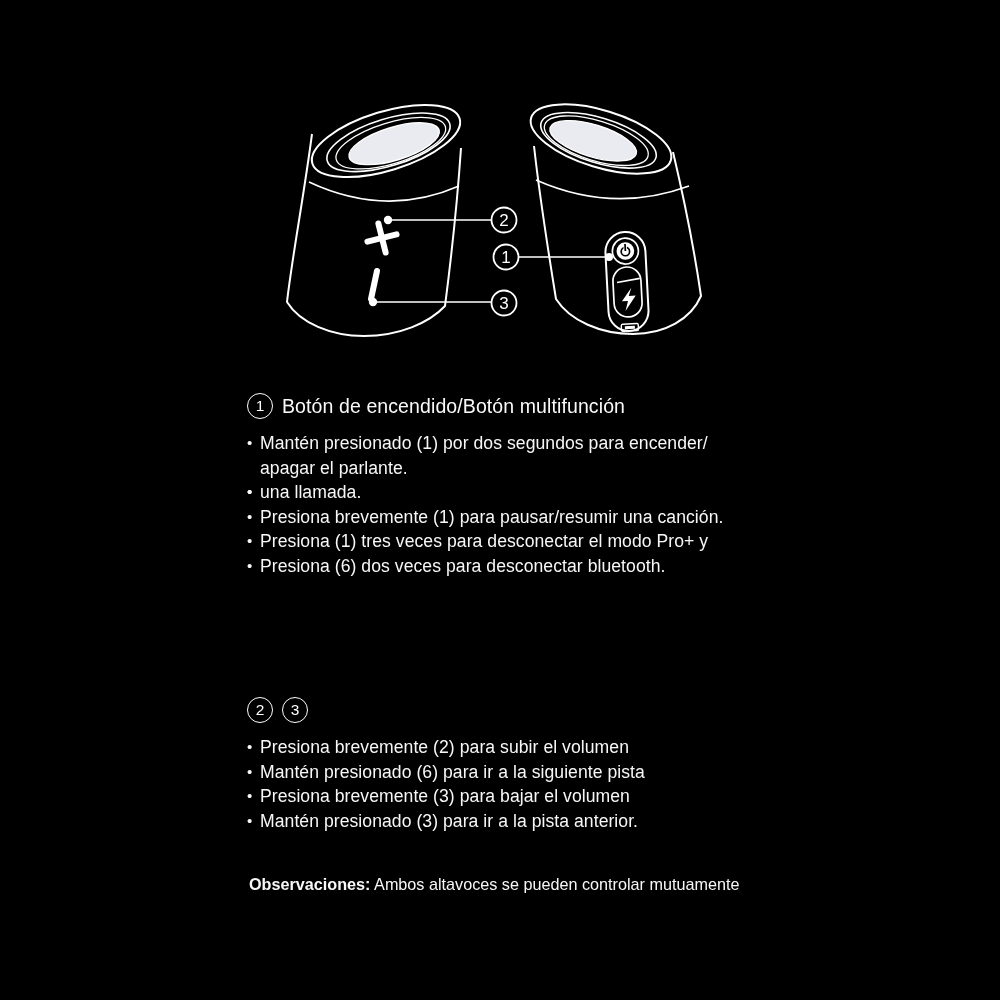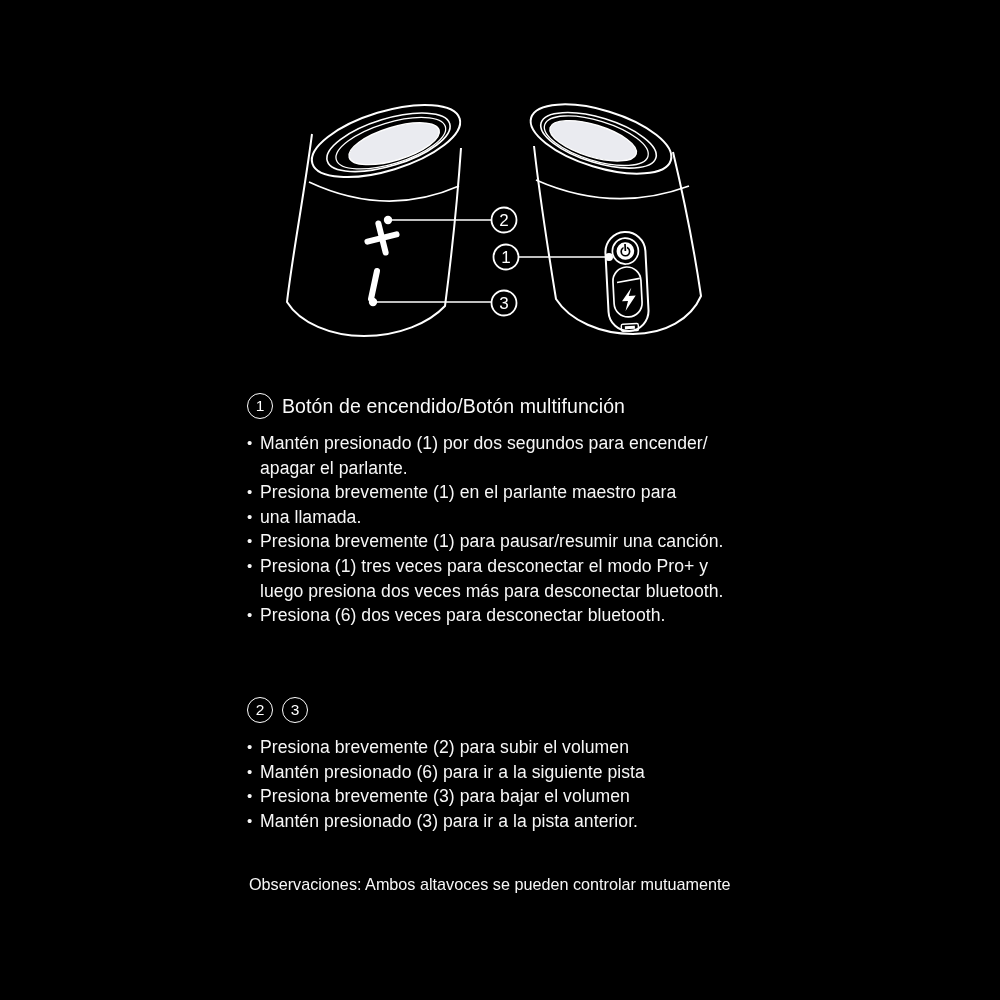--- a/index.html
+++ b/index.html
@@ -31,21 +31,21 @@
     font-size:17.6px;line-height:24.6px;color:#f7f7f7;letter-spacing:.05px;
   }
   .blist li{position:relative;padding-left:13px;}
   .blt{position:absolute;left:0;top:0;font-size:15px;}
   .ln{display:block;white-space:nowrap;}
 
   .note{
     position:absolute;left:249px;
     font-size:16.2px;line-height:26px;color:#f7f7f7;white-space:nowrap;
   }
-  .note b{font-weight:normal;}
+  .note b{font-weight:bold;}
 </style>
 </head>
 <body>
 
 <div class="page">
 
   <svg class="diagram" width="1000" height="370" viewBox="0 0 1000 370">
 
     <g stroke="#fff" fill="none" stroke-width="2">
       <path fill="#000" stroke-linejoin="round" d="M 312,134 C 304,195 292,258 287,302 C 300,323 331,336 364,336 C 399,336 429,323 445,306 C 452,252 458,192 461,148"></path>
@@ -109,34 +109,32 @@
   </div>
 
   <ul class="blist" style="top:431px;">
     <li>
       <span class="blt">•</span>
       <span class="ln">Mantén presionado (1) por dos segundos para encender/</span>
       <span class="ln">apagar el parlante.</span>
     </li>
     <li>
       <span class="blt">•</span>
-      <span class="ln">Presiona brevemente (1) en el parlante maestro para</span>
     </li>
     <li>
       <span class="blt">•</span>
       <span class="ln">una llamada.</span>
     </li>
     <li>
       <span class="blt">•</span>
       <span class="ln">Presiona brevemente (1) para pausar/resumir una canción.</span>
     </li>
     <li>
       <span class="blt">•</span>
       <span class="ln">Presiona (1) tres veces para desconectar el modo Pro+ y</span>
-      <span class="ln">luego presiona dos veces más para desconectar bluetooth.</span>
     </li>
     <li>
       <span class="blt">•</span>
       <span class="ln">Presiona (6) dos veces para desconectar bluetooth.</span>
     </li>
   </ul>
 
   <div class="sec-title" style="top:697px;">
     <span class="badge">2</span>
     <span class="badge">3</span>

